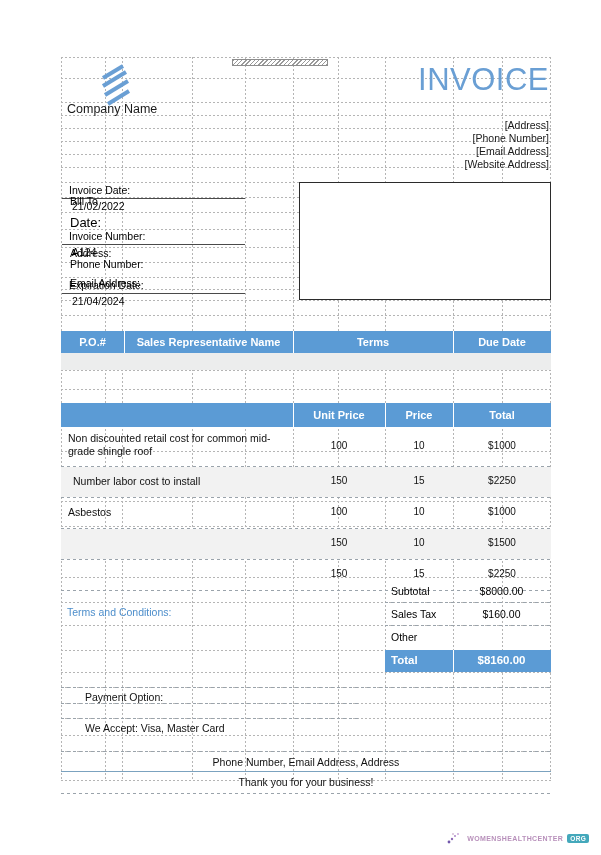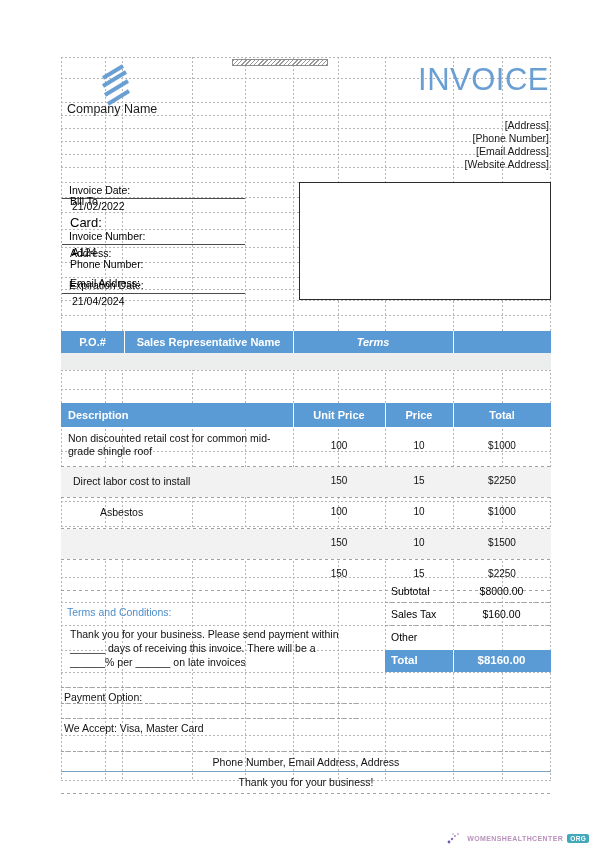--- a/index.html
+++ b/index.html
@@ -232,21 +232,21 @@
     left: 9px; top: 570px;
     width: 285px;
     font-size: 10.5px;
     line-height: 14px;
     color: #111;
   }
 
   
   .pay-line {
     position: absolute;
-    left: 3px;
+    left: 24px;
     font-size: 10.5px;
     color: #111;
     white-space: nowrap;
     text-align: center;
   }
   .pay-rule {
     position: absolute;
     left: 0;
     height: 1px;
     background-image: repeating-linear-gradient(to right, #9aa3ab 0 3px, rgba(0,0,0,0) 3px 6px);
@@ -390,62 +390,62 @@
     <div class="meta-label" style="top:173px">Invoice Number:</div>
     <div class="meta-rule" style="top:187px"></div>
     <div class="meta-value" style="top:189px">A124</div>
 
     <div class="meta-label" style="top:222px">Expiration Date:</div>
     <div class="meta-rule" style="top:236px"></div>
     <div class="meta-value" style="top:238px">21/04/2024</div>
 
     <div id="billto-box"></div>
     <div class="billto-line" style="top:138px">Bill To</div>
-    <div class="billto-line big" style="top:158px">Card:</div>
+    <div class="billto-line big" style="top:158px">Date:</div>
     <div class="billto-line" style="top:190px">Address:</div>
     <div class="billto-line" style="top:201px">Phone Number:</div>
     <div class="billto-line" style="top:220px">Email Address:</div>
 
     <div class="blueband" style="left:0px; top:274px; width:490px; height:22px;"></div>
     <div class="blue-sep" style="left:63px;  top:274px; height:22px;"></div>
     <div class="blue-sep" style="left:232px; top:274px; height:22px;"></div>
     <div class="blue-sep" style="left:392px; top:274px; height:22px;"></div>
 
     <div class="blue-cell center" style="left:0px;   top:274px; width:63px;  height:22px;">P.O.#</div>
     <div class="blue-cell center" style="left:63px;  top:274px; width:169px; height:22px;">Sales Representative Name</div>
-    <div class="blue-cell center" style="left:232px; top:274px; width:160px; height:22px;font-style:italic;">Terms</div>
+    <div class="blue-cell center" style="left:232px; top:274px; width:160px; height:22px;">Terms</div>
+    <div class="blue-cell center" style="left:392px; top:274px; width:98px;  height:22px;">Due Date</div>
 
     <div class="grayband" style="left:0px; top:296px; width:490px; height:17px;"></div>
 
     <div class="blueband" style="left:0px; top:346px; width:490px; height:24px;"></div>
     <div class="blue-sep" style="left:232px; top:346px; height:24px;"></div>
     <div class="blue-sep" style="left:324px; top:346px; height:24px;"></div>
     <div class="blue-sep" style="left:392px; top:346px; height:24px;"></div>
 
-    <div class="blue-cell left" style="left:0px;   top:346px; width:232px; height:24px;">Description</div>
     <div class="blue-cell center" style="left:232px; top:346px; width:92px;  height:24px;">Unit Price</div>
     <div class="blue-cell center" style="left:324px; top:346px; width:68px;  height:24px;">Price</div>
     <div class="blue-cell center" style="left:392px; top:346px; width:98px;  height:24px;">Total</div>
 
     <div class="item-row" style="top:370px; height:39px;"></div>
     <div class="item-desc" style="left:7px; top:375px; width:215px;">Non discounted retail cost for common mid-grade shingle roof</div>
     <div class="item-num" style="left:232px; top:383px; width:92px;">100</div>
     <div class="item-num" style="left:324px; top:383px; width:68px;">10</div>
     <div class="item-num" style="left:392px; top:383px; width:98px;">$1000</div>
     <div class="rowline" style="top:409px"></div>
 
     <div class="item-row alt" style="top:410px; height:30px;"></div>
-    <div class="item-desc" style="left:12px; top:418px; width:215px;">Direct labor cost to install</div>
+    <div class="item-desc" style="left:12px; top:418px; width:215px;">Number labor cost to install</div>
     <div class="item-num" style="left:232px; top:418px; width:92px;">150</div>
     <div class="item-num" style="left:324px; top:418px; width:68px;">15</div>
     <div class="item-num" style="left:392px; top:418px; width:98px;">$2250</div>
     <div class="rowline" style="top:440px"></div>
 
     <div class="item-row" style="top:441px; height:30px;"></div>
-    <div class="item-desc" style="left:7px; top:449px; width:215px;margin-left:32px;">Asbestos</div>
+    <div class="item-desc" style="left:7px; top:449px; width:215px;">Asbestos</div>
     <div class="item-num" style="left:232px; top:449px; width:92px;">100</div>
     <div class="item-num" style="left:324px; top:449px; width:68px;">10</div>
     <div class="item-num" style="left:392px; top:449px; width:98px;">$1000</div>
     <div class="rowline" style="top:471px"></div>
 
     <div class="item-row alt" style="top:472px; height:30px;"></div>
     <div class="item-num" style="left:232px; top:480px; width:92px;">150</div>
     <div class="item-num" style="left:324px; top:480px; width:68px;">10</div>
     <div class="item-num" style="left:392px; top:480px; width:98px;">$1500</div>
     <div class="rowline" style="top:502px"></div>
@@ -466,21 +466,20 @@
 
     <div class="tot-label" style="top:574px">Other</div>
     <div class="tot-value" style="top:574px"></div>
 
     <div id="total-band"></div>
     <div id="total-band-sep"></div>
     <div id="total-label">Total</div>
     <div id="total-value">$8160.00</div>
 
     <div id="terms-title">Terms and Conditions:</div>
-    <div id="terms-body">Thank you for your business. Please send payment within ______ days of receiving this invoice. There will be a ______% per ______ on late invoices</div>
 
     <div class="pay-rule" style="top:630px; width:490px;"></div>
     <div class="pay-line" style="top:634px">Payment Option:</div>
     <div class="pay-rule" style="top:646px; width:297px;"></div>
     <div class="pay-rule" style="top:661px; width:297px;"></div>
     <div class="pay-line" style="top:665px">We Accept: Visa, Master Card</div>
 
     <div class="foot-rule-dash" style="top:694px"></div>
     <div class="foot-line" style="top:699px">Phone Number, Email Address, Address</div>
     <div class="foot-rule-solid" style="top:714px"></div>

